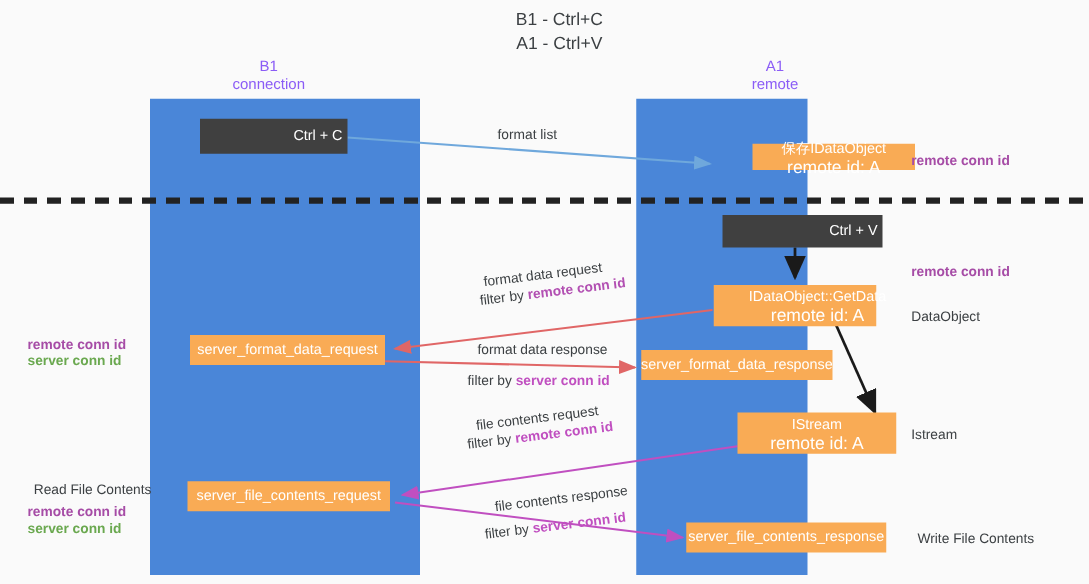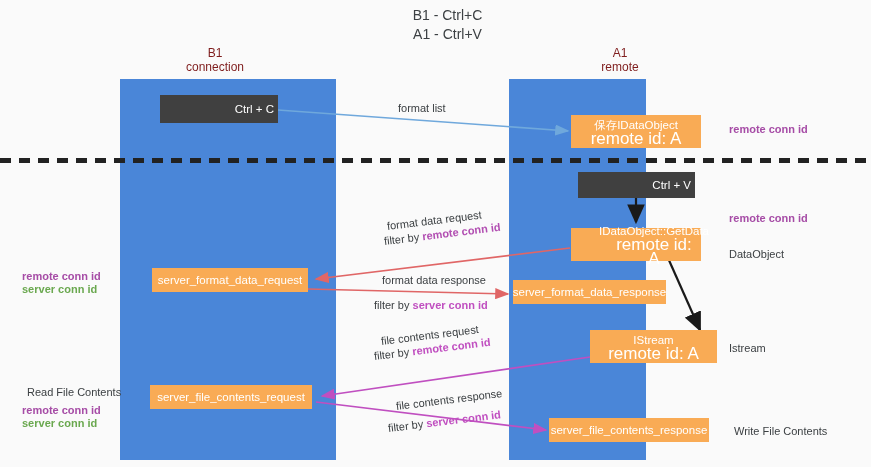--- a/index.html
+++ b/index.html
@@ -23,40 +23,40 @@
     height: 467px;
     overflow: visible;
   }
   .lane {
     position: absolute;
     background: #4a86d8;
   }
   .lane-head {
     position: absolute;
     text-align: center;
-    color: #7f1d1d;
+    color: #8b5cf6;
     font-size: 12px;
     line-height: 14px;
   }
   .node {
     position: absolute;
     box-sizing: border-box;
     display: flex;
     flex-direction: column;
     align-items: center;
     justify-content: center;
     color: #ffffff;
     font-size: 11.5px;
     line-height: 14px;
     text-align: center;
     padding: 2px 4px;
   }
   .node.orange { background: #f9ab55; }
   .node.green  { background: #404040; align-items: flex-end; }
-  .node .l2 { font-size: 17px; }
+  .node .l2 { font-size: 14px; }
 
   .title {
     position: absolute;
     text-align: center;
     color: #3c4043;
     font-size: 14px;
     line-height: 19px;
     width: 871px;
     left: 0;
     padding-left: 12px;
@@ -145,26 +145,26 @@
 
     <line x1="316" y1="402" x2="546" y2="430" stroke="#c04fc0" stroke-width="1.6" marker-end="url(#ah-magenta)"></line>
   </svg>
 
   <div class="dashline"></div>
 
   <div class="node green" style="left:160px; top:95px; width:118px; height:28px;">
     <div>Ctrl + C</div>
   </div>
 
-  <div class="node orange" style="left:571px; top:115px; width:130px; height:33px;">
+  <div class="node orange" style="left:602px; top:115px; width:130px; height:21px;">
     <div>保存IDataObject</div>
     <div class="l2">remote id: A</div>
   </div>
 
-  <div class="node green" style="left:578px; top:172px; width:117px; height:26px;">
+  <div class="node green" style="left:578px; top:172px; width:128px; height:26px;">
     <div>Ctrl + V</div>
   </div>
 
   <div class="node orange" style="left:571px; top:228px; width:130px; height:33px;padding-left:40px;">
     <div>IDataObject::GetData</div>
     <div class="l2">remote id: A</div>
   </div>
 
   <div class="node orange" style="left:152px; top:268px; width:156px; height:24px;">
     <div>server_format_data_request</div>

